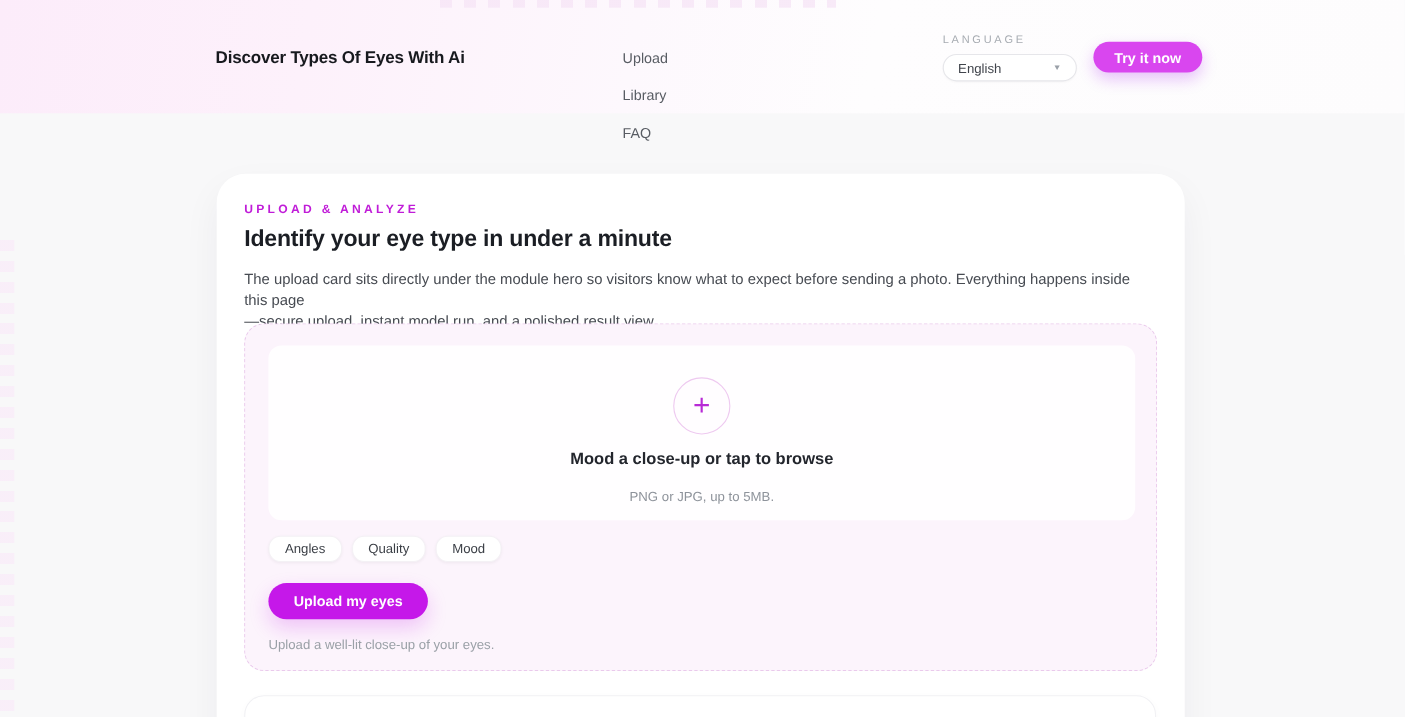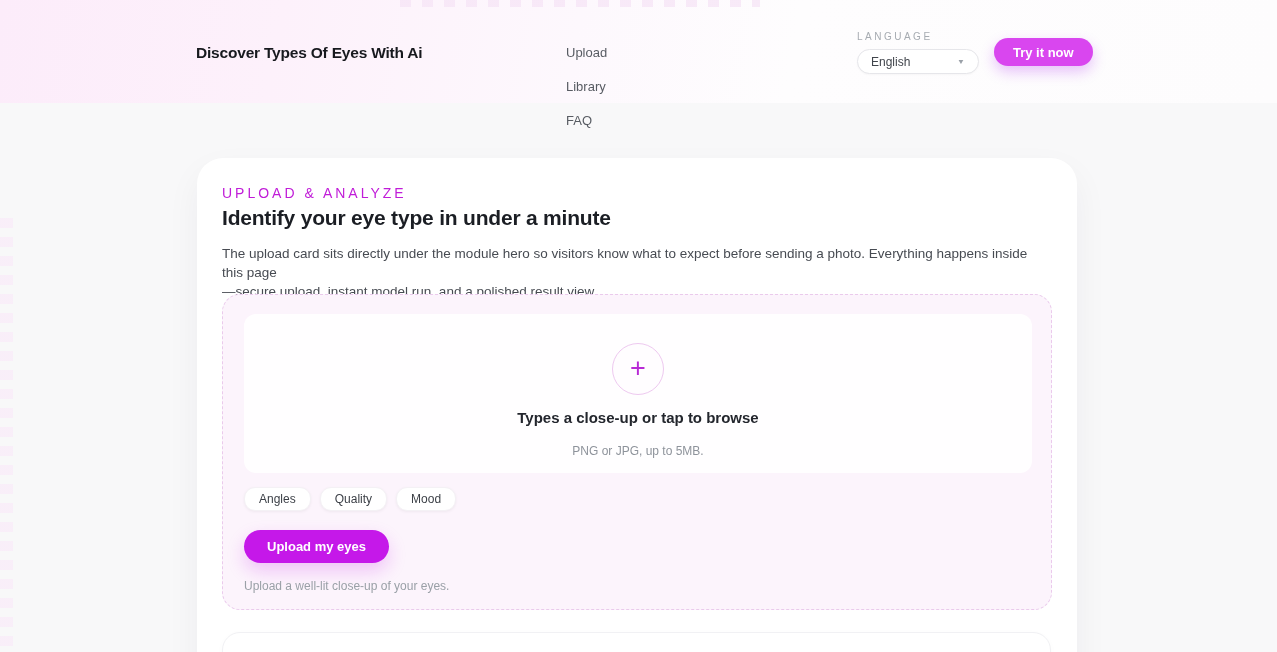--- a/index.html
+++ b/index.html
@@ -56,21 +56,21 @@
   }
 
   
   .module-card {
     position: absolute; left: 197px; top: 158px; width: 880px; height: 620px;
     background: #ffffff; border-radius: 26px;
     box-shadow: 0 14px 34px rgba(45,25,65,0.05);
   }
   .eyebrow {
     position: absolute; left: 25px; top: 27px;
-    font-size: 14px; font-weight: normal; letter-spacing: 3px; color: #c01cd8; text-align: center;
+    font-size: 11px; font-weight: bold; letter-spacing: 3px; color: #c01cd8; text-align: center;
   }
   .section-heading {
     position: absolute; left: 25px; top: 48px;
     font-size: 21px; font-weight: bold; color: #1b1e24; letter-spacing: -0.2px;
   }
   .section-desc {
     position: absolute; left: 25px; top: 86px; width: 824px;
     font-size: 13.5px; line-height: 19px; color: #474b52;
     white-space: pre-line;
   }
@@ -154,21 +154,21 @@
     <div class="eyebrow">UPLOAD &amp; ANALYZE</div>
     <h1 class="section-heading">Identify your eye type in under a minute</h1>
     <p class="section-desc">The upload card sits directly under the module hero so visitors know what to expect before sending a photo. Everything happens inside this page
 —secure upload, instant model run, and a polished result view.</p>
 
     <section class="upload-card">
       <div class="dropzone">
         <div class="plus-circle">
           <span class="plus-glyph">+</span>
         </div>
-        <div class="dz-title">Types a close-up or tap to browse</div>
+        <div class="dz-title">Mood a close-up or tap to browse</div>
         <div class="dz-sub">PNG or JPG, up to 5MB.</div>
       </div>
 
       <div class="chips-row">
         <div class="chip">Angles</div>
         <div class="chip">Quality</div>
         <div class="chip">Mood</div>
       </div>
 
       <button class="analyze-button">Upload my eyes</button>

